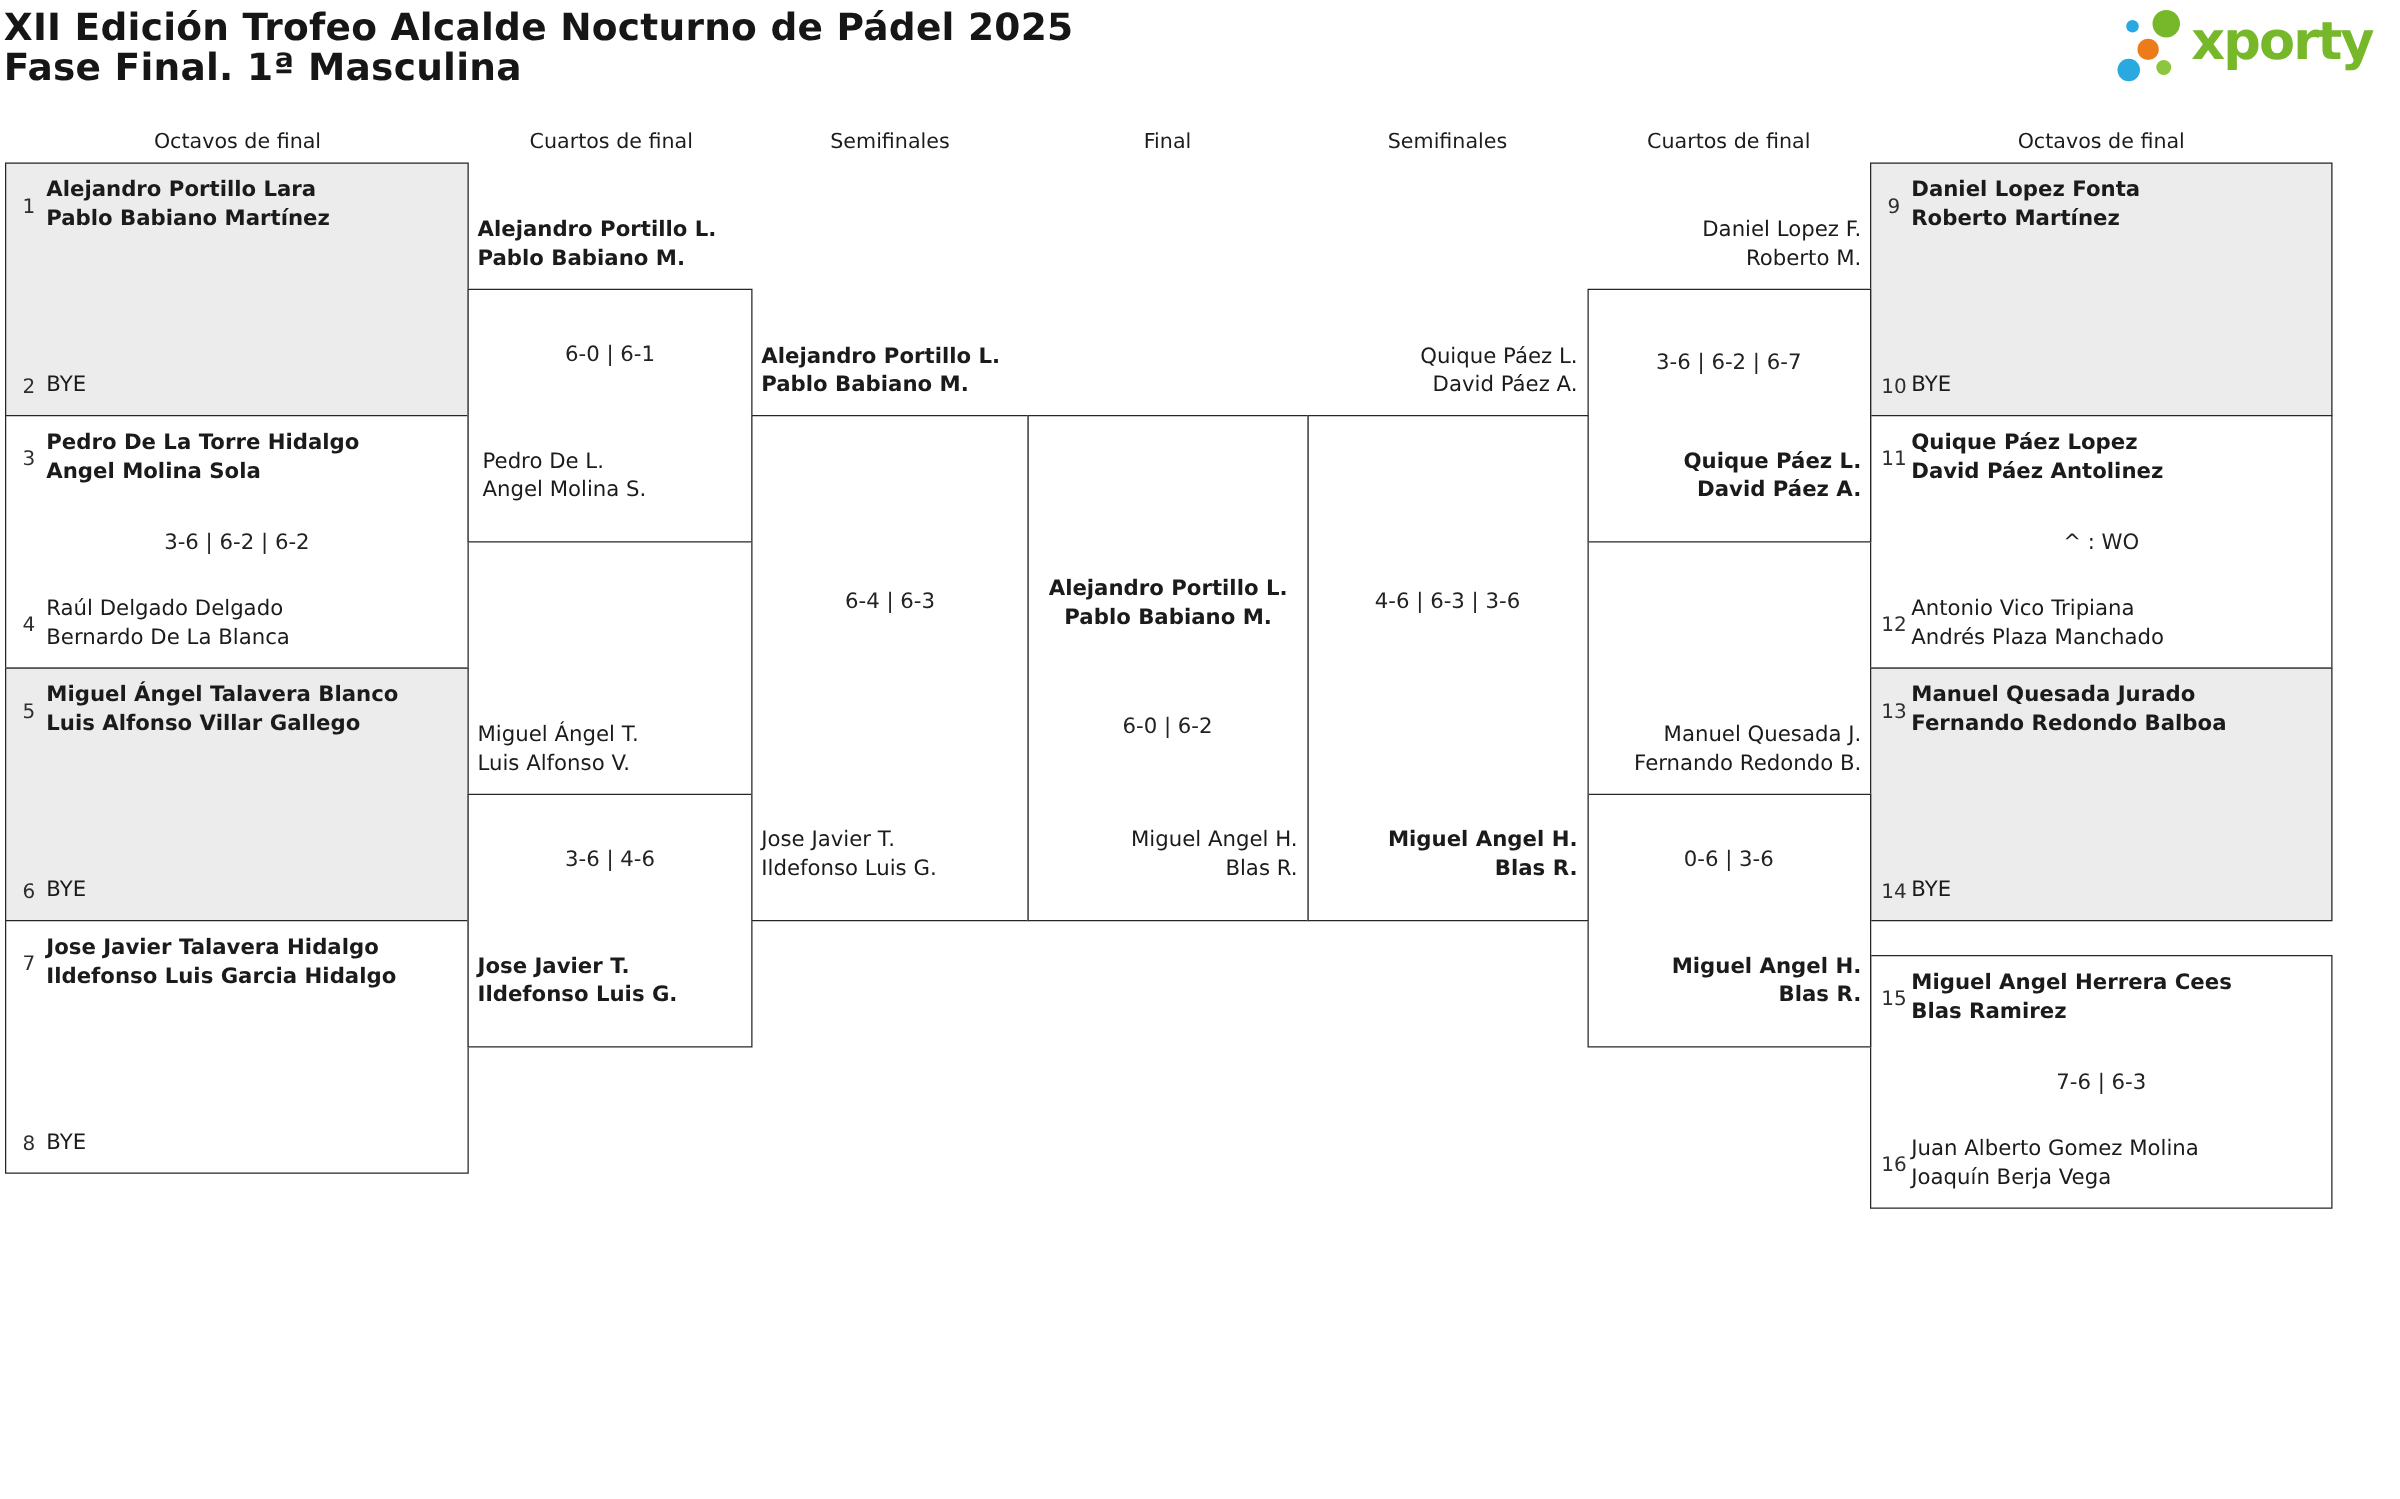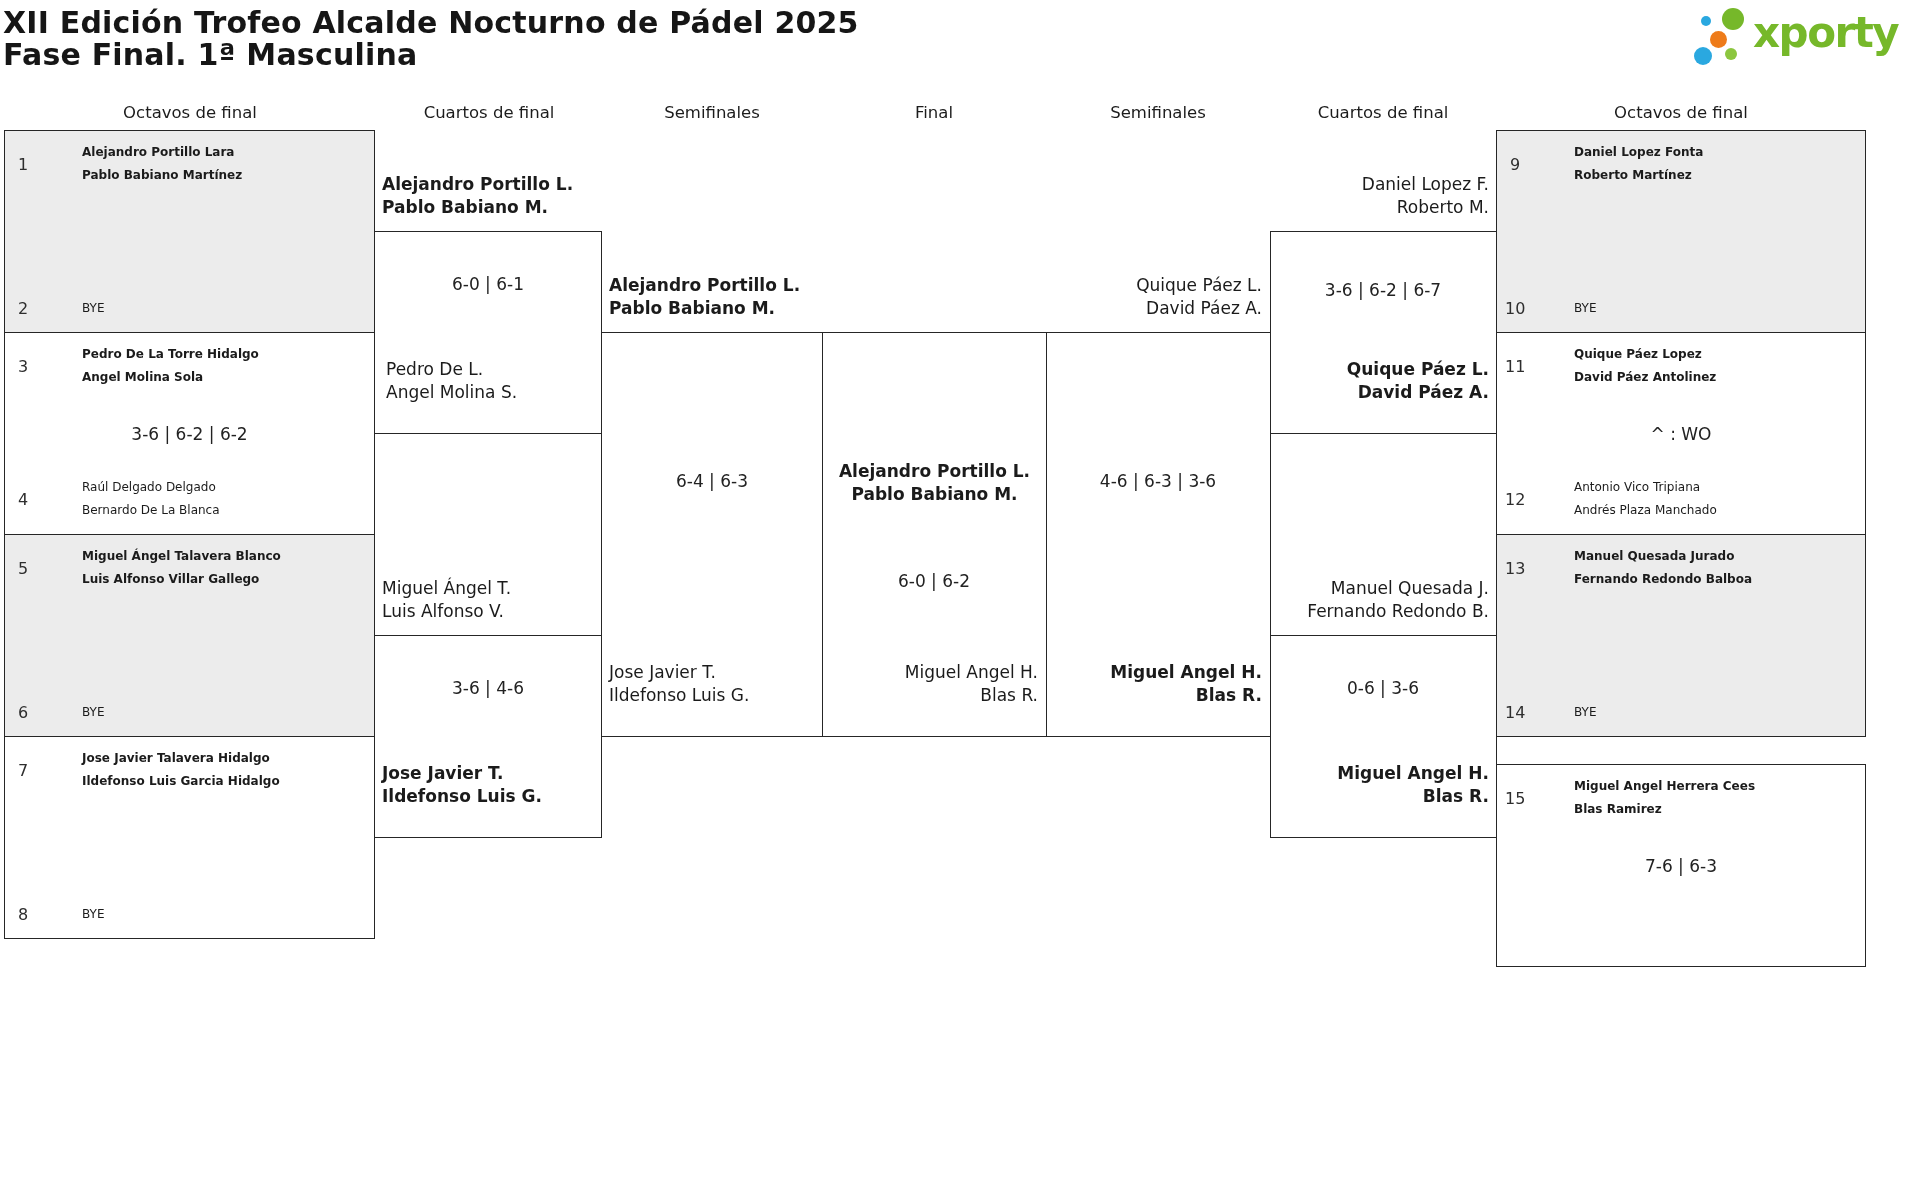--- a/index.html
+++ b/index.html
@@ -16,21 +16,21 @@
   .col-header{position:absolute;top:103px;width:200px;margin-left:-100px;
               text-align:center;font-size:16.5px;font-weight:500;color:#1c1c1c;
               white-space:nowrap;}
   
   .box{position:absolute;border:1px solid #262626;background:#fff;box-sizing:border-box;}
   .box.shaded{background:#ececec;}
   .seat{position:absolute;left:8px;right:6px;display:flex;align-items:center;}
   .seat.top{top:10px;} .seat.bot{bottom:12px;}
   .seed{width:20px;flex:0 0 20px;text-align:center;font-size:16px;color:#2e2e2e;
         margin-right:4px;}
-  .names{font-size:12px;line-height:23px;margin-left:45px;}
+  .names{font-size:17px;line-height:23px;}
   .winner{font-weight:700;}
   .mid-score{position:absolute;left:0;right:0;top:50%;transform:translateY(-50%);
              text-align:center;font-size:17px;color:#222;}
   
   .lbl{position:absolute;font-size:17px;line-height:23px;white-space:nowrap;}
   .lbl.r{text-align:right;}
   .lbl.c{text-align:center;}
   .score{position:absolute;width:180px;margin-left:-90px;text-align:center;
          font-size:17px;color:#222;white-space:nowrap;}
 </style>
@@ -175,20 +175,27 @@
 
 <div class="box" style="left:1496px;top:764px;width:370px;height:203px;">
   <div class="seat top">
     <span class="seed">15</span>
     <div class="names winner">
       <div>Miguel Angel Herrera Cees</div>
         <div>Blas Ramirez</div>
     </div>
   </div>
   <div class="mid-score">7-6 | 6-3</div>
+  <div class="seat bot">
+    <span class="seed">16</span>
+    <div class="names">
+      <div>Juan Alberto Gomez Molina</div>
+        <div>Joaquín Berja Vega</div>
+    </div>
+  </div>
 </div>
 
 <div class="box" style="left:374px;top:231px;width:228px;height:203px;"></div>
 <div class="box" style="left:374px;top:635px;width:228px;height:203px;"></div>
 <div class="box" style="left:1270px;top:231px;width:227px;height:203px;"></div>
 <div class="box" style="left:1270px;top:635px;width:227px;height:203px;"></div>
 <div class="box" style="left:601px;top:332px;width:222px;height:405px;"></div>
 <div class="box" style="left:822px;top:332px;width:225px;height:405px;"></div>
 <div class="box" style="left:1046px;top:332px;width:225px;height:405px;"></div>
 

